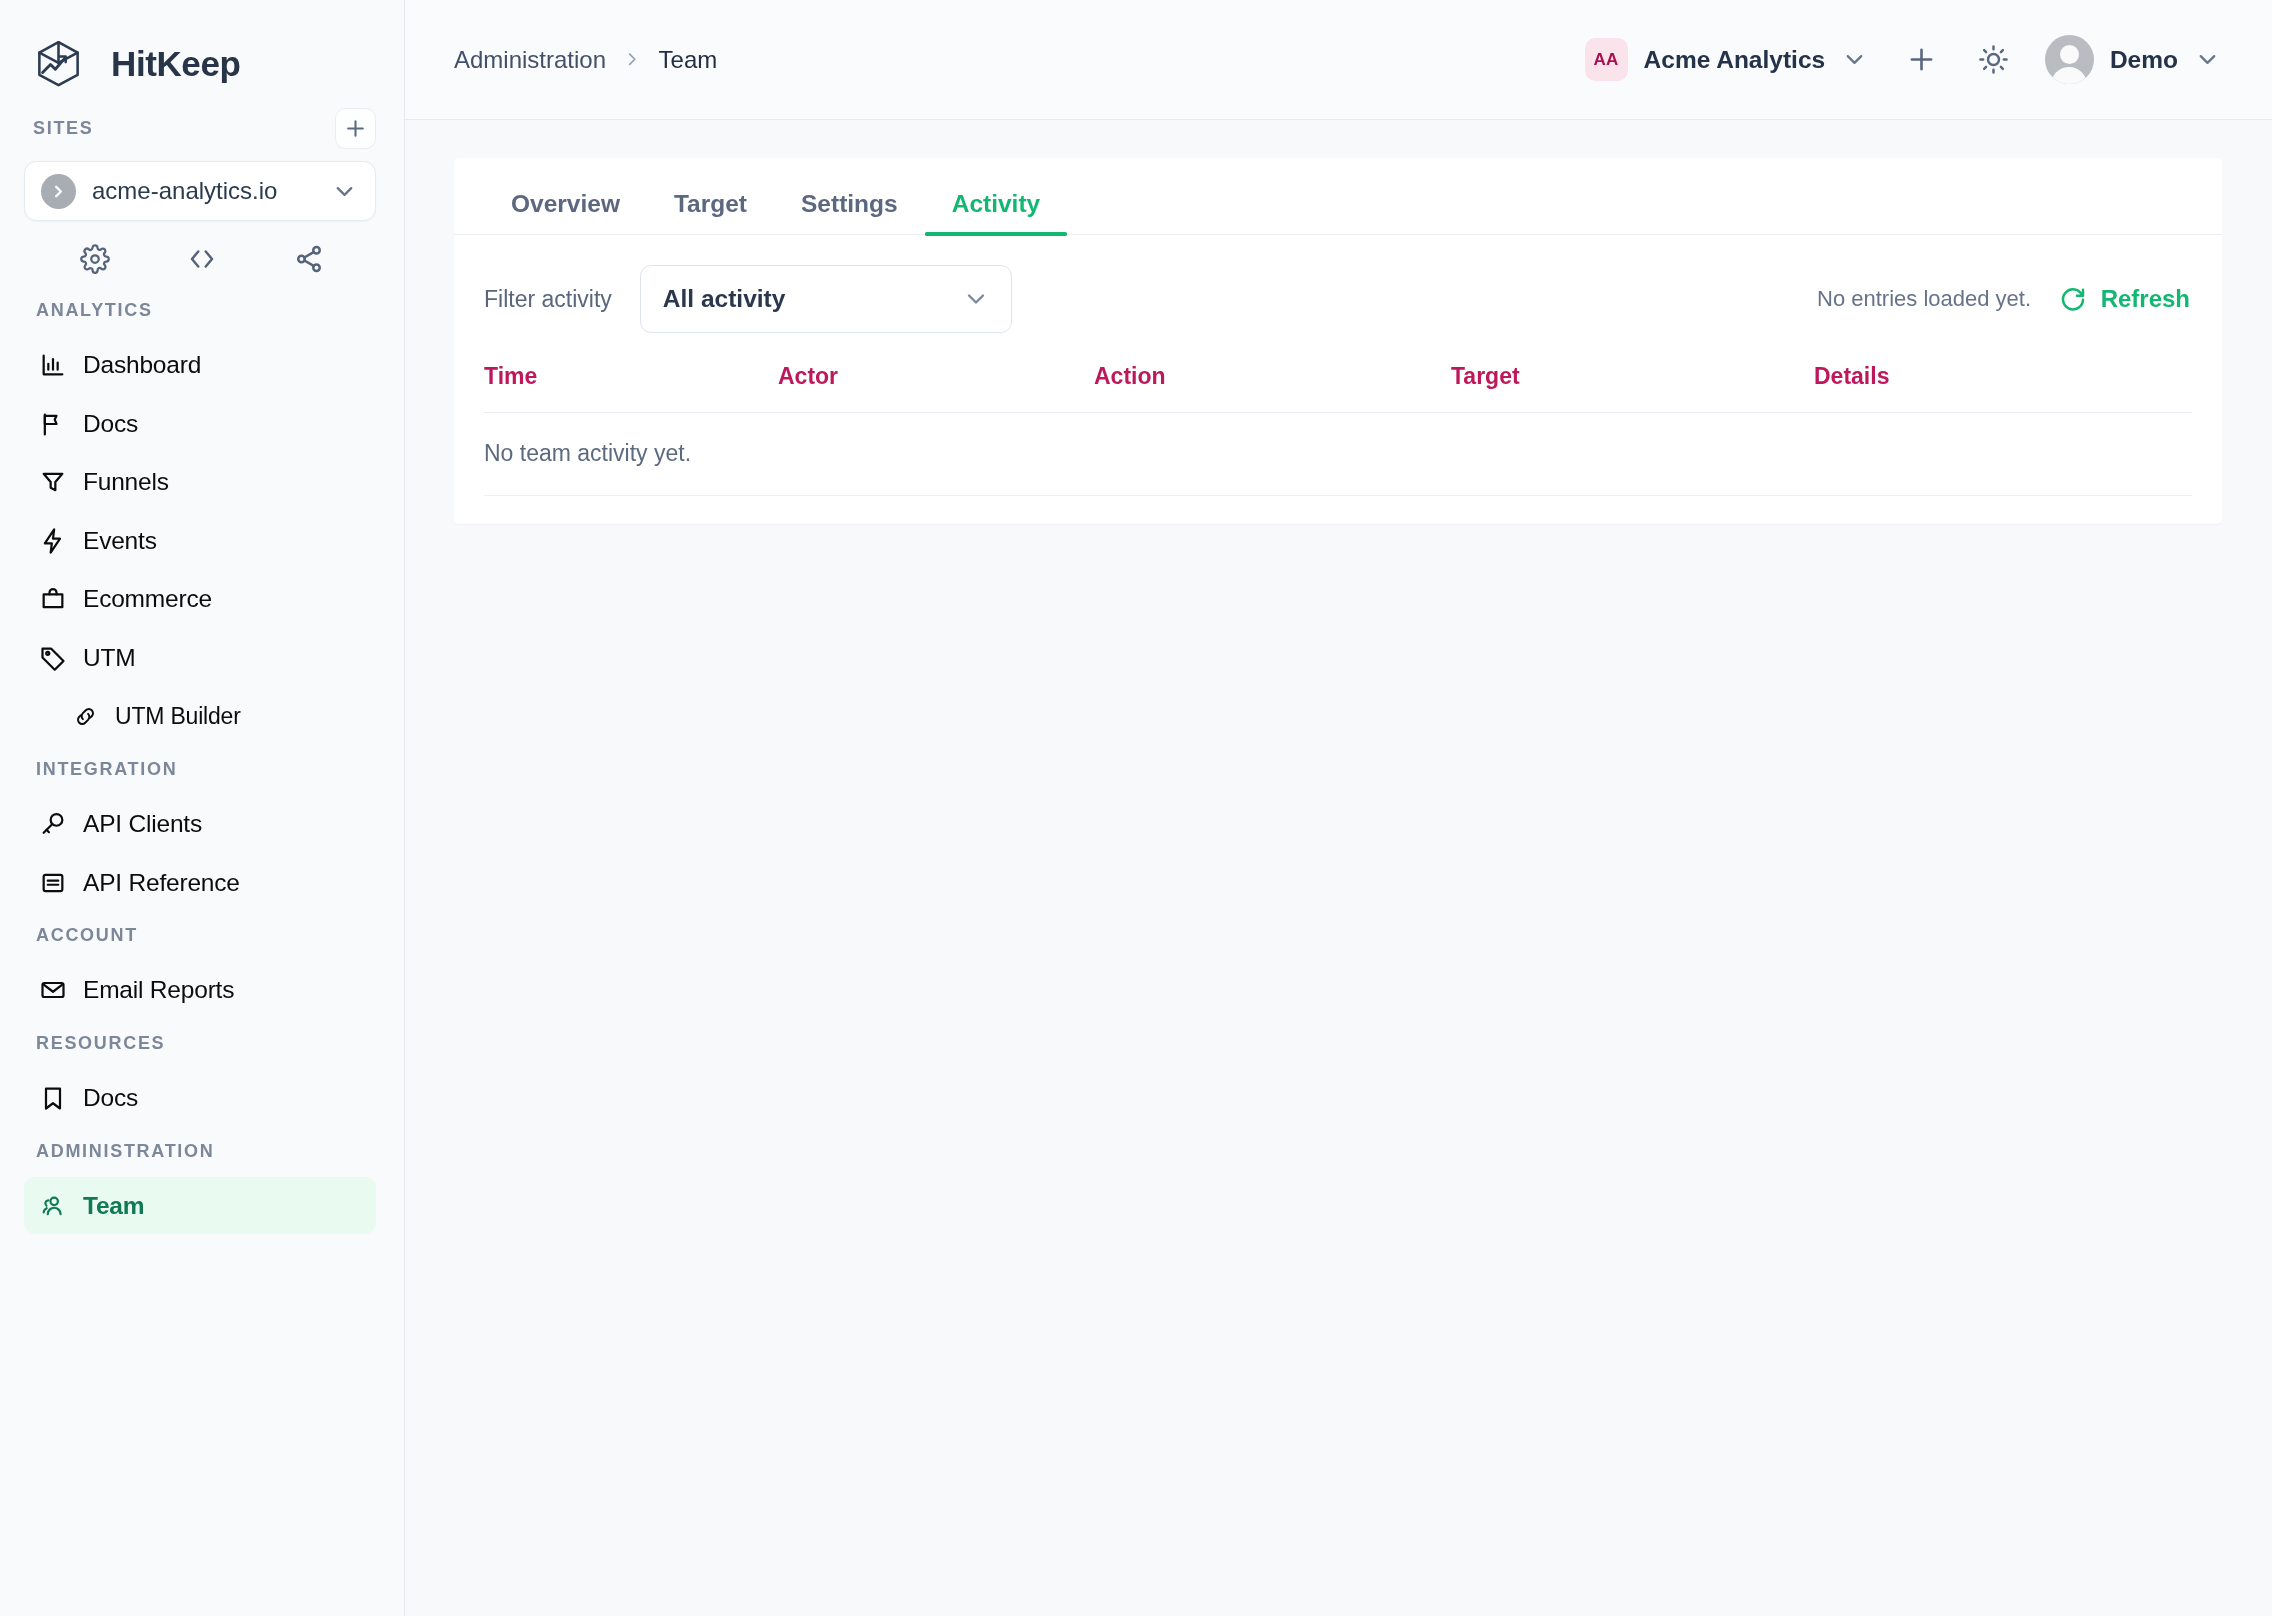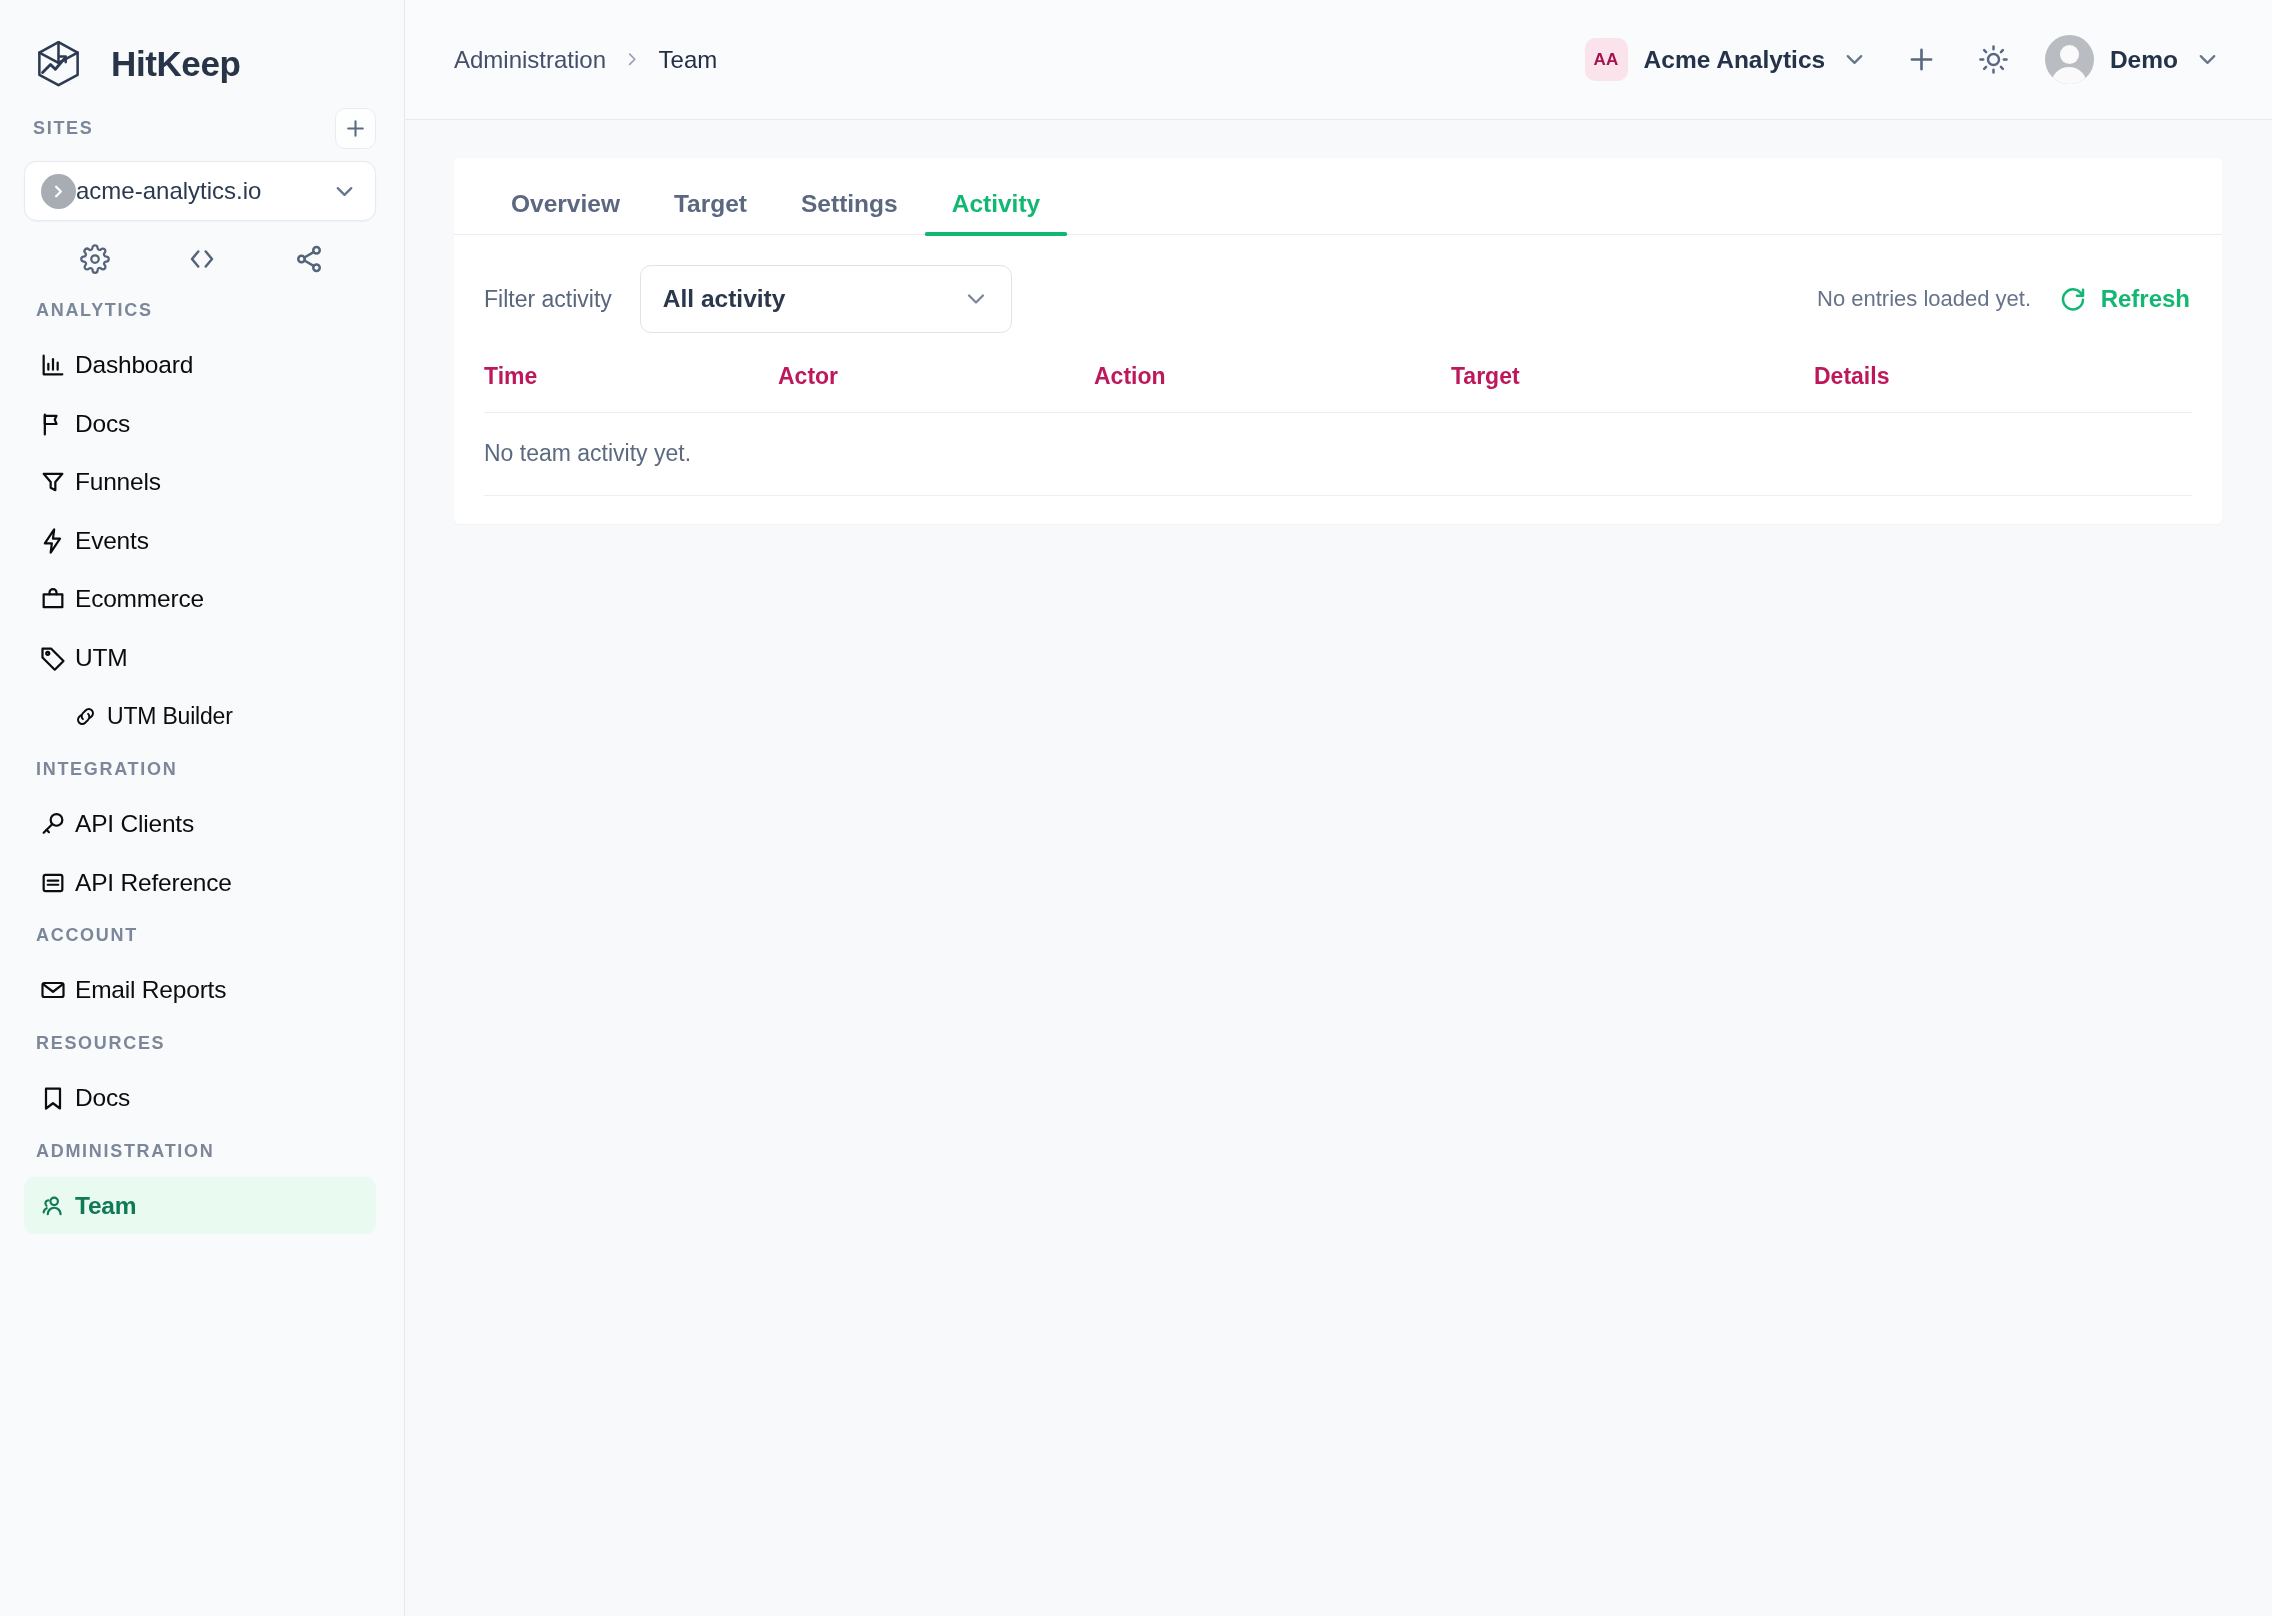--- a/index.html
+++ b/index.html
@@ -70,20 +70,21 @@
 
   .site-select {
     margin: 8px 28px 0 24px;
     height: 60px;
     background: #ffffff;
     border: 1.6px solid #e6eaf1;
     border-radius: 12.6px;
     display: flex;
     align-items: center;
     padding: 0 17.4px 0 16px;
+    gap: 16px;
     cursor: pointer;
     box-shadow: 0 0.8px 1.6px rgba(24,39,75,0.04);
   }
   .site-avatar {
     width: 35px; height: 35px; flex: 0 0 35px;
     border-radius: 50%;
     background: #a8acb3;
     display: flex; align-items: center; justify-content: center;
   }
   .site-avatar svg { width: 19px; height: 19px; }
@@ -115,21 +116,21 @@
     font-size: 18px;
     font-weight: 700;
     letter-spacing: 1.7px;
     color: #7c8799;
     padding: 0 0 14px 36px;
   }
 
   .nav-item {
     display: flex;
     align-items: center;
-    gap: 7px;
+    gap: 15px;
     height: 57px;
     margin: 1.6px 28px 1.6px 24px;
     padding-left: 14px;
     border-radius: 11px;
     cursor: pointer;
     color: #0b0c0e;
   }
   .nav-item .nav-ico {
     width: 30px; height: 30px; flex: 0 0 30px;
     display:flex; align-items:center; justify-content:center;

